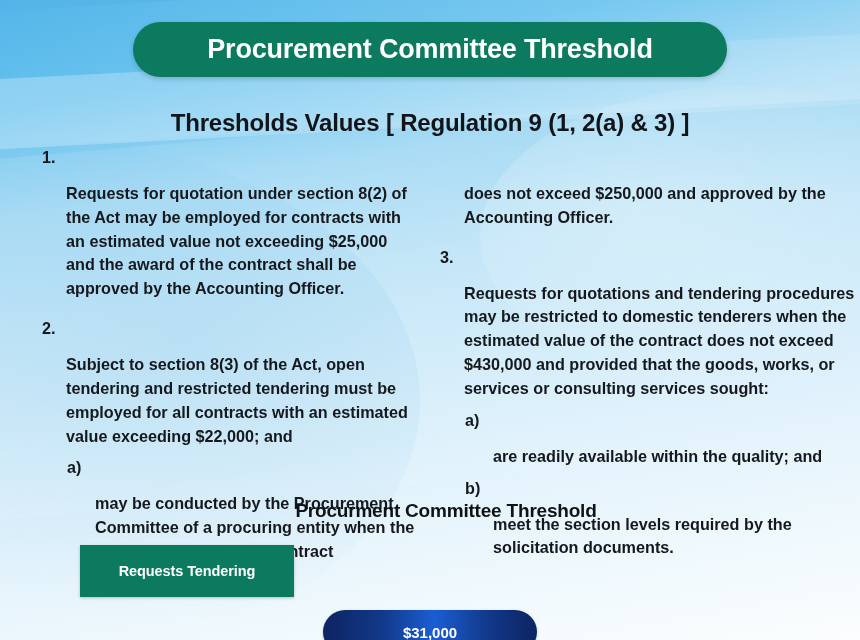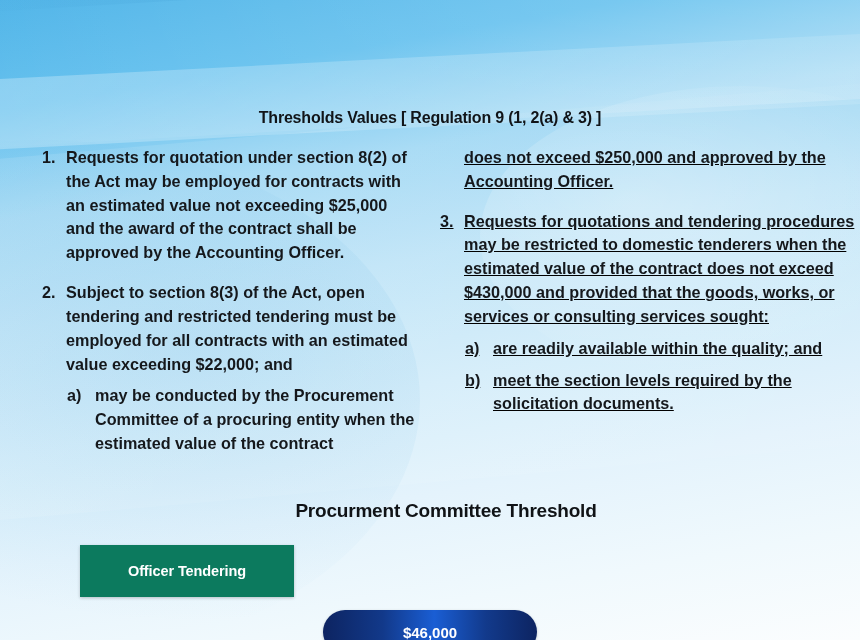--- a/index.html
+++ b/index.html
@@ -103,21 +103,21 @@
     white-space: nowrap;
   }
 
   
   .subtitle {
     position: absolute;
     left: 0;
     top: 109px;
     width: 860px;
     text-align: center;
-    font-size: 16px;
+    font-size: 24px;
     font-weight: bold;
     color: #111418;
     letter-spacing: -0.2px;
   }
 
   
   .columns {
     position: absolute;
     left: 0;
     top: 146px;
@@ -129,40 +129,40 @@
     box-sizing: border-box;
   }
   .col-left {
     width: 430px;
     padding-left: 42px;
     padding-right: 14px;
   }
   .col-right {
     width: 430px;
     padding-left: 10px;
-    text-decoration: underline;
   }
 
   .itm {
     display: flex;
     align-items: flex-start;
     color: #15181c;
     font-size: 16.2px;
     line-height: 1.47;
     font-weight: bold;
     margin-bottom: 16px;
   }
   .itm .mk {
     flex: 0 0 auto;
     width: 24px;
     text-align: left;
     font-weight: bold;
   }
   .itm .tx {
     flex: 1 1 auto;
+    margin-top: 36px;
   }
   .itm.sub {
     margin-left: 25px;
     margin-top: -2px;
   }
   .itm.sub .mk {
     width: 28px;
   }
   .itm.cont {
     margin-left: 24px;
@@ -234,20 +234,23 @@
 
 <div id="slide">
 
   <div class="band band-a"></div>
   <div class="band band-b"></div>
   <div class="band band-c"></div>
   <div class="band band-d"></div>
   <div class="band band-e"></div>
   <div class="band band-f"></div>
 
+  <div class="title-pill">
+    <span class="title-pill-text">Procurement Committee Threshold</span>
+  </div>
 
   <div class="subtitle">Thresholds Values  [ Regulation 9 (1, 2(a) &amp; 3) ]</div>
 
   <div class="columns">
 
     <div class="col col-left">
 
       <div class="itm">
         <span class="mk">1.</span>
         <span class="tx">Requests for quotation under section 8(2) of the Act may be employed for contracts with an estimated value not exceeding $25,000 and the award of the contract shall be approved by the Accounting Officer.</span>
@@ -288,21 +291,21 @@
       </div>
 
     </div>
 
   </div>
 
   <div class="diagram-title">Procurment Committee Threshold</div>
 
   <div class="boxrow">
     <div class="dbox dbox-green dbox-1">
-      <span>Officer Tendering</span>
+      <span>Requests Tendering</span>
     </div>
   </div>
 
   <div class="pill-amount">
-    <span>$46,000</span>
+    <span>$31,000</span>
   </div>
 
 </div>
 
 </body></html>

